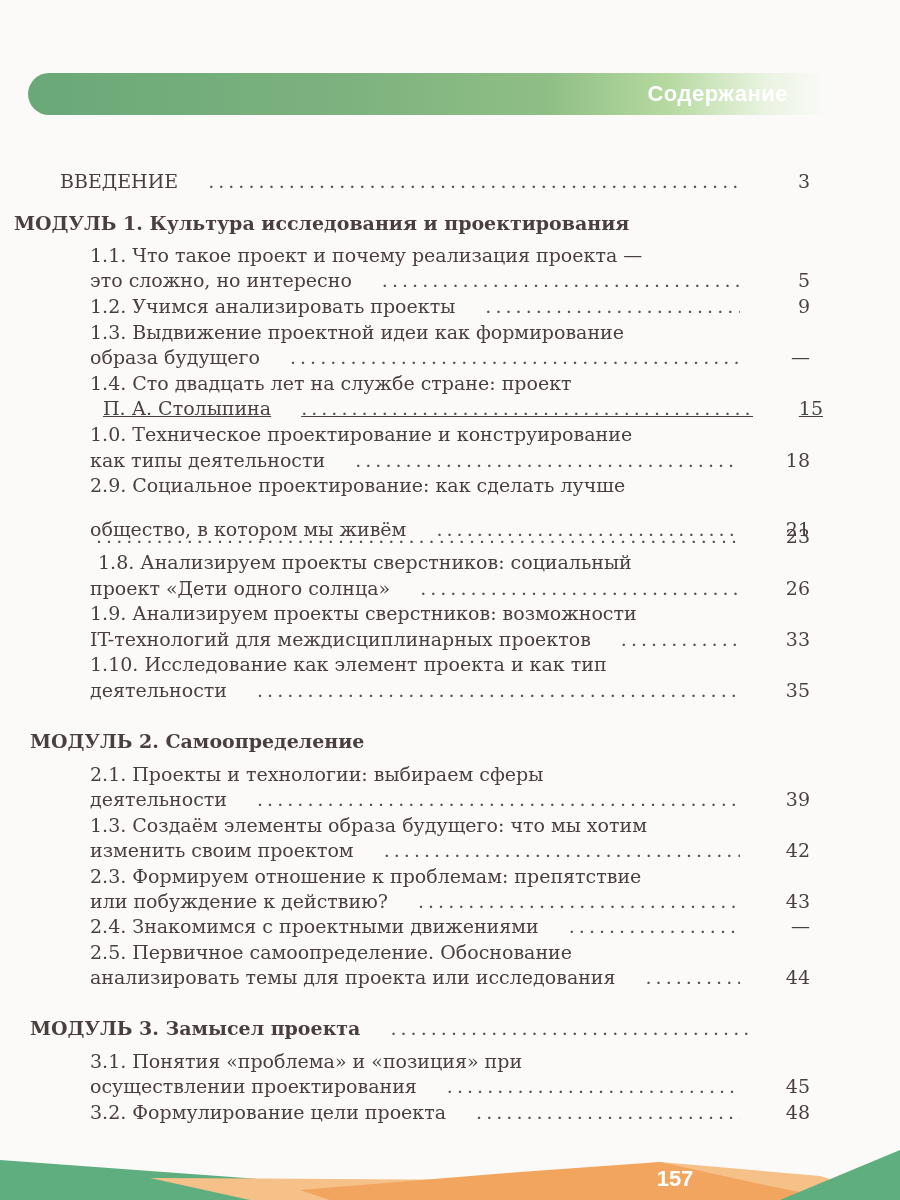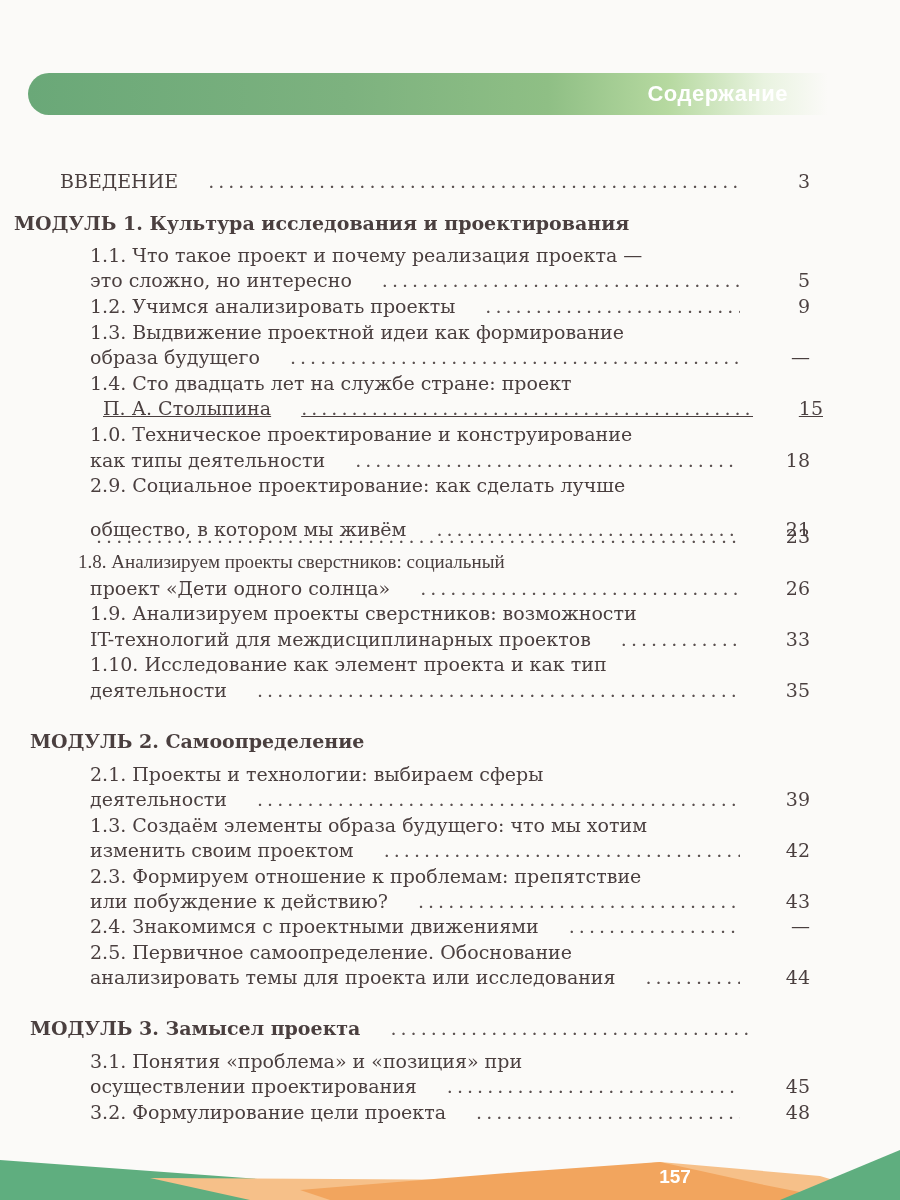--- a/index.html
+++ b/index.html
@@ -30,21 +30,21 @@
     flex:1 1 auto; overflow:hidden; margin:0 6px;
     letter-spacing:3px; color:#5a4f4f;
   }
   .line .dots::before { content:". . . . . . . . . . . . . . . . . . . . . . . . . . . . . . . . . . . . . . . . . . . . . . . . . . . . . . . . . . . . . . . . . . . . . . . . . . . . . . . . . . . . . . . . . . . . . . . . . . . . . . . . . . . ."; letter-spacing:-1px; }
   .line .pg { flex:0 0 auto; width:40px; text-align:right; }
   .module { font-weight:bold; }
   .bottom-decor { position:absolute; left:0; top:1140px; width:900px; height:60px; }
   .page-number {
     position:absolute; left:640px; top:1166px; width:70px; text-align:center;
     font-family:"Liberation Sans", sans-serif; font-weight:bold;
-    font-size:19px; color:#ffffff;
+    font-size:22px; color:#ffffff;
   }
 </style>
 </head>
 <body>
 
 <div class="header-bar">
   <div class="header-title">Содержание</div>
 </div>
 
 <div class="toc">
@@ -108,21 +108,21 @@
       <span class="txt">общество, в котором мы живём</span>
       <span class="dots"></span>
       <span class="pg">21</span>
     </div>
 
   <div class="line" style="left:90px; top:524px; width:720px;">
       <span class="dots"></span>
       <span class="pg">23</span>
     </div>
 
-  <div class="line" style="left:78px; top:550px;font-family:Liberation Serif, serif;">
+  <div class="line" style="left:98px; top:550px;">
       <span class="txt">1.8. Анализируем проекты сверстников: социальный</span>
     </div>
   <div class="line" style="left:90px; top:576px; width:720px;">
       <span class="txt">проект «Дети одного солнца»</span>
       <span class="dots"></span>
       <span class="pg">26</span>
     </div>
 
   <div class="line" style="left:90px; top:601px;">
       <span class="txt">1.9. Анализируем проекты сверстников: возможности</span>

